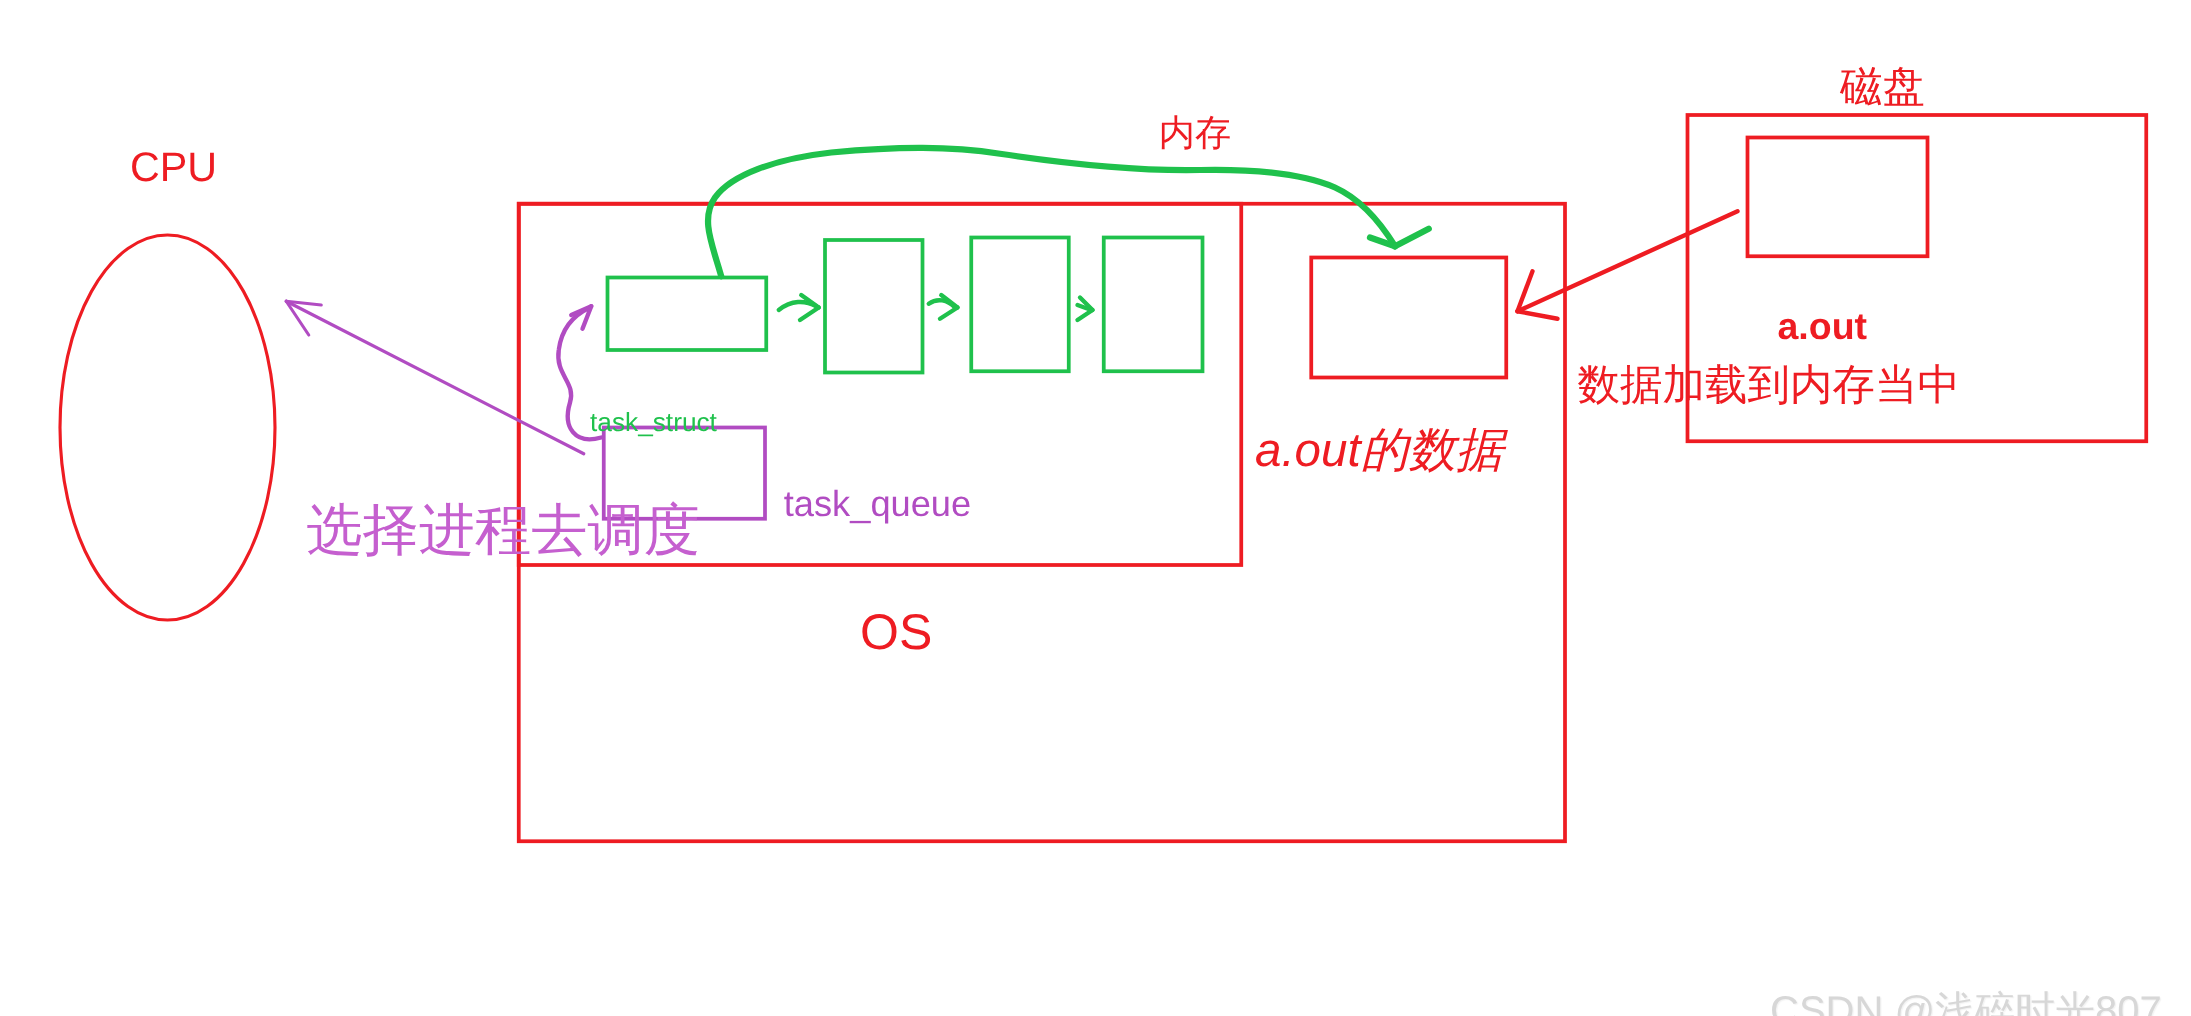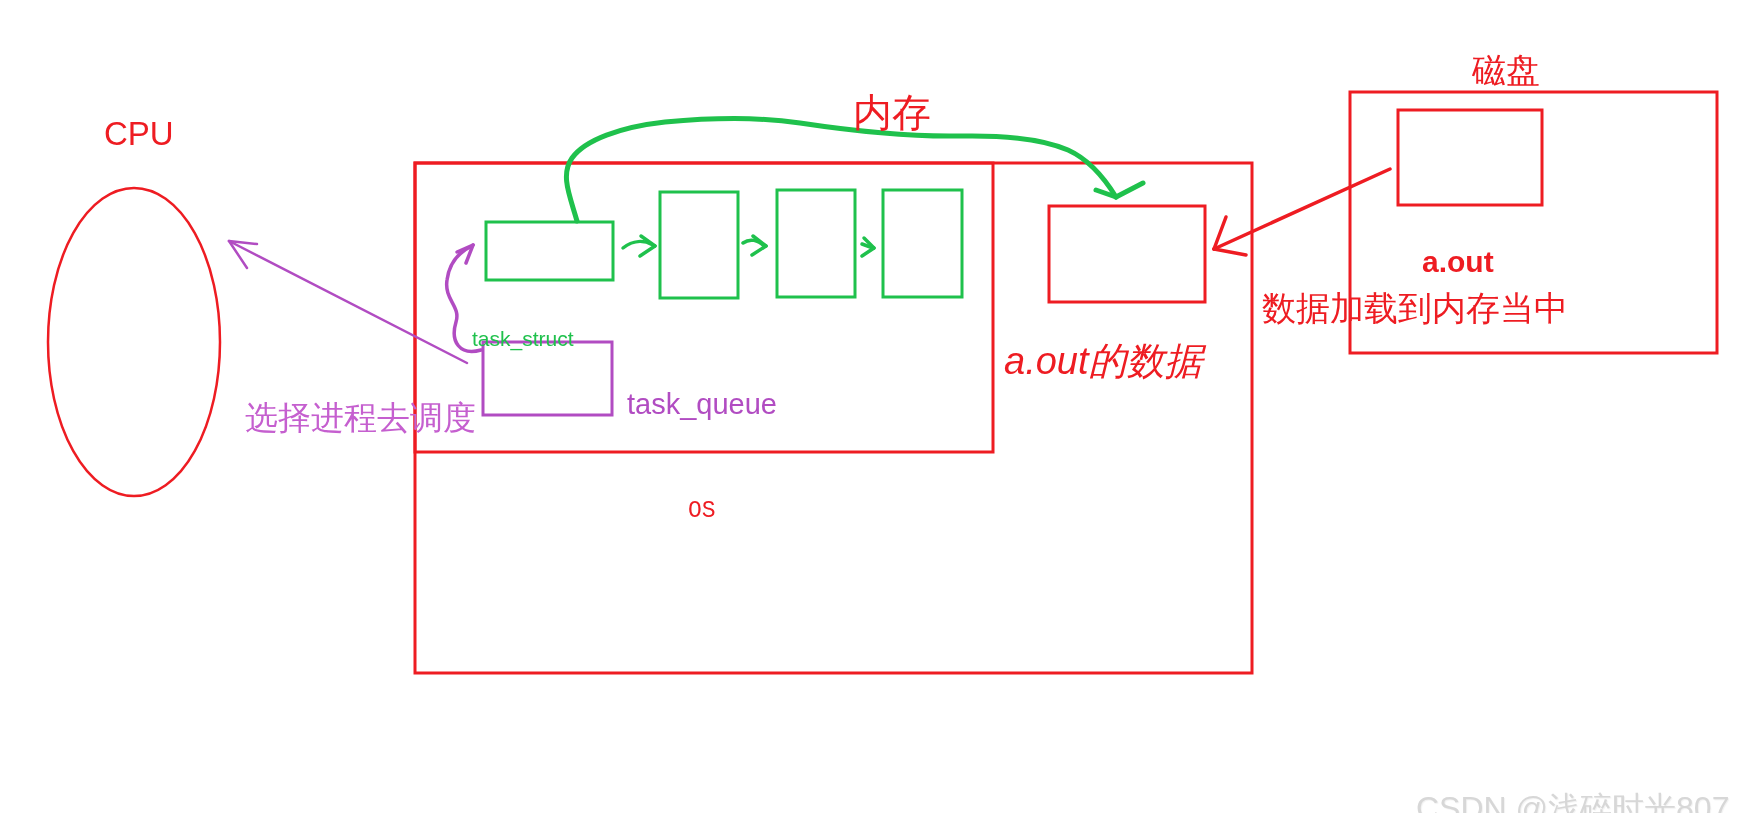--- a/index.html
+++ b/index.html
@@ -98,24 +98,24 @@
     </g>
 
     <g class="p-s" stroke-width="2.5" stroke-linecap="round">
       <path d="M467,363 L229,241"></path>
       <path d="M229,241 L257,244"></path>
       <path d="M229,241 L247,268"></path>
     </g>
   </svg>
 
   <div class="lbl red-t" style="left:104px;top:90px;font-size:33px;">CPU</div>
-  <div class="lbl red-t" style="left:853px;top:66px;font-size:39px;">内存</div>
-  <div class="lbl red-t" style="left:688px;top:473px;font-size:23px;font-family:Liberation Mono, monospace;">OS</div>
+  <div class="lbl red-t" style="left:927px;top:66px;font-size:29px;">内存</div>
+  <div class="lbl red-t" style="left:688px;top:459px;font-size:40px;">OS</div>
   <div class="lbl green-t" style="left:472px;top:301px;font-size:21px;">task_struct</div>
   <div class="lbl purple-t" style="left:627px;top:363px;font-size:29px;">task_queue</div>
-  <div class="lbl purple-lt" style="left:245px;top:374px;font-size:33px;">选择进程去调度</div>
+  <div class="lbl purple-lt" style="left:245px;top:374px;font-size:45px;">选择进程去调度</div>
   <div class="lbl red-t" style="left:1004px;top:315px;font-size:38px;font-style:italic;">a.out的数据</div>
   <div class="lbl red-t" style="left:1472px;top:26px;font-size:34px;">磁盘</div>
   <div class="lbl red-t" style="left:1422px;top:220px;font-size:30px;font-weight:bold;">a.out</div>
   <div class="lbl red-t" style="left:1262px;top:264px;font-size:34px;">数据加载到内存当中</div>
   <div class="lbl wm" style="left:1416px;top:765px;font-size:32px;">CSDN @浅碎时光807</div>
 
 </div>
 
 </body></html>

